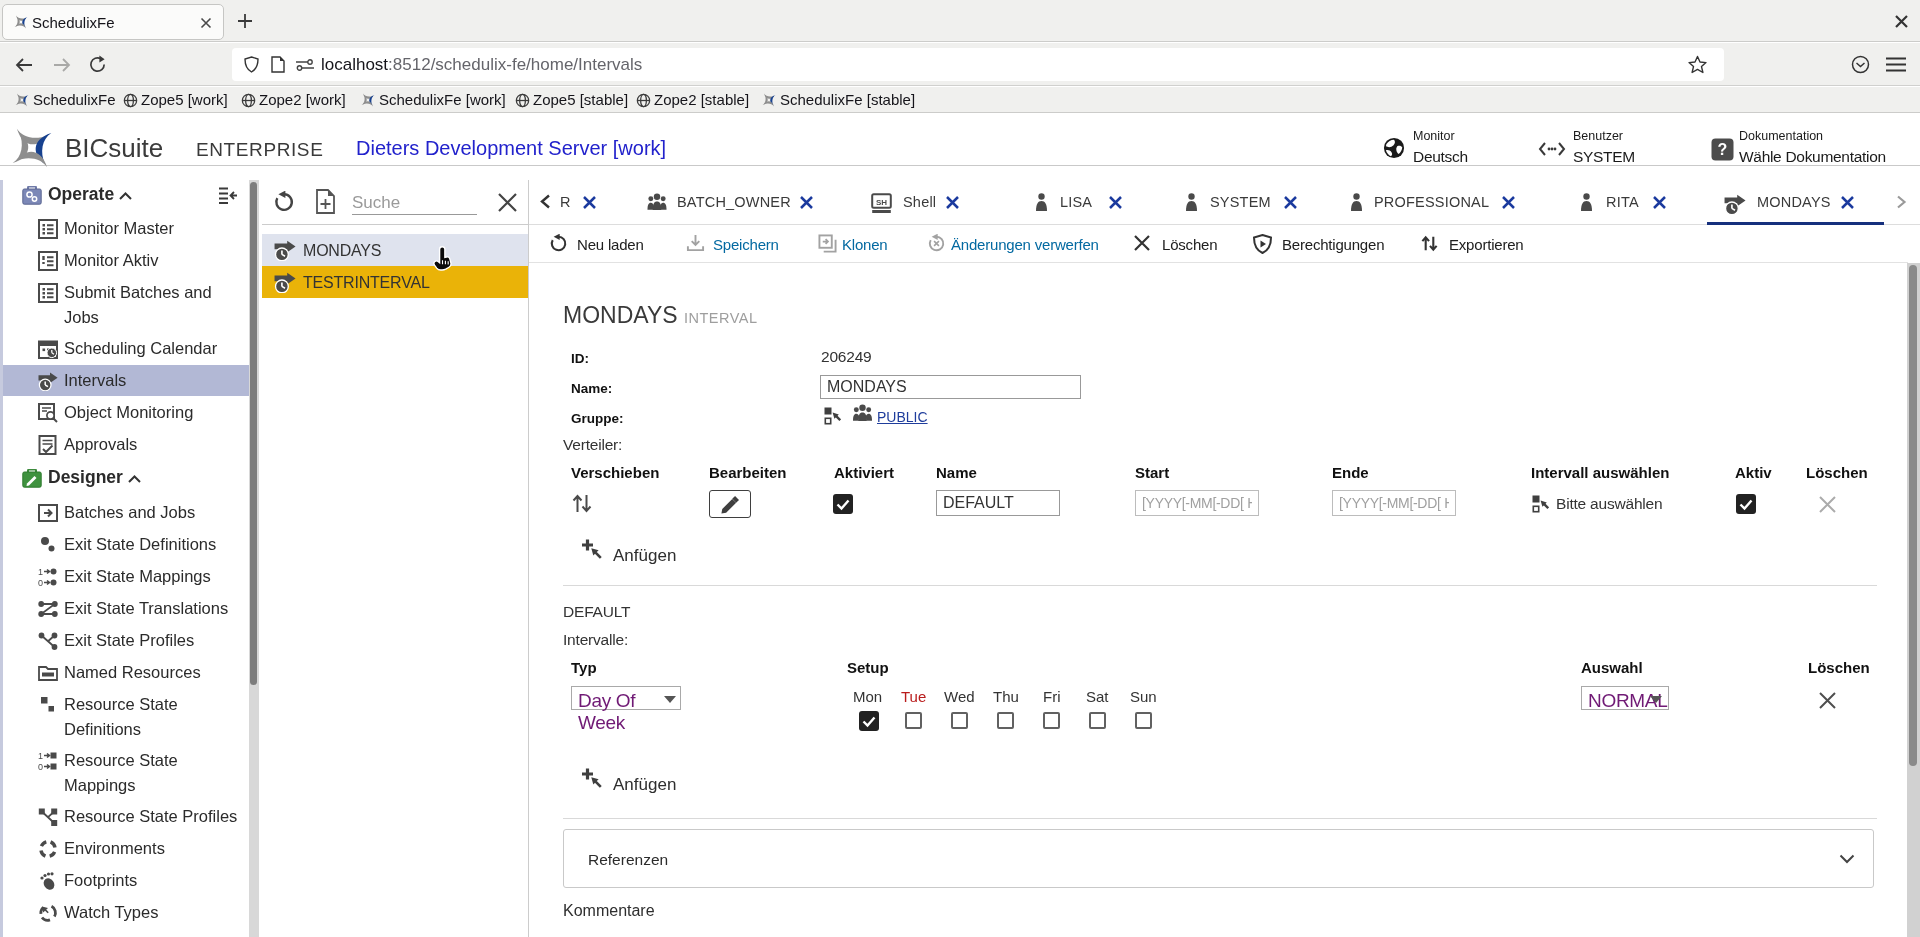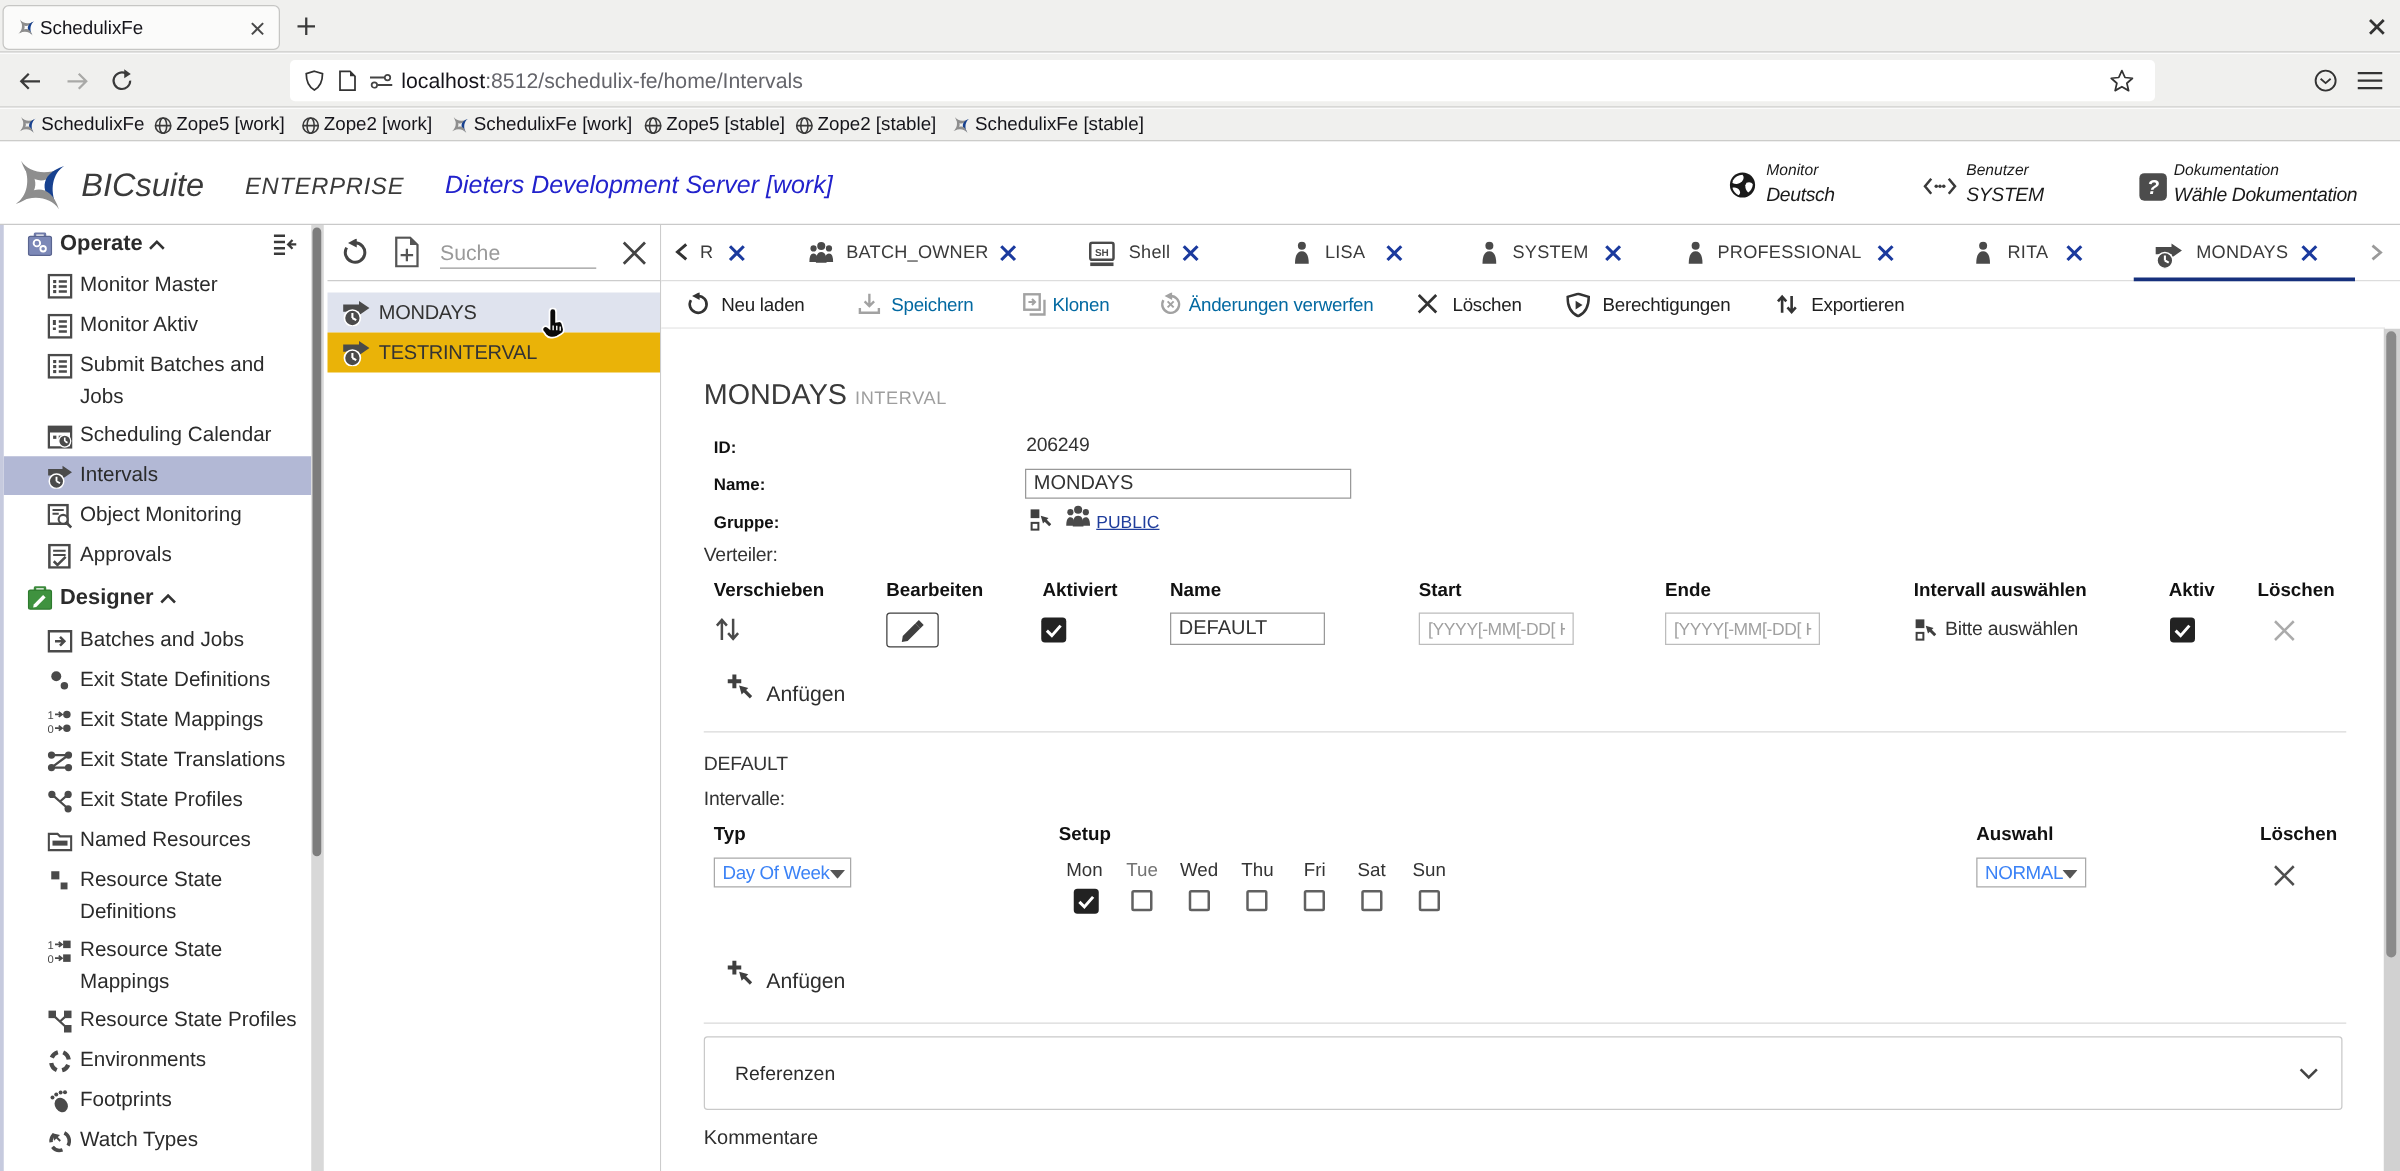--- a/index.html
+++ b/index.html
@@ -17,21 +17,21 @@
 #navbar { position:absolute; left:0; top:43px; width:1920px; height:43px; background:#f0f0ee; border-bottom:1px solid #d0d0ce; }
 #urlbar { position:absolute; left:232px; top:5px; width:1492px; height:33px; background:#ffffff; border-radius:4px; }
 #urltext { position:absolute; left:89px; top:7px; font-size:17px; color:#65656b; white-space:pre; }
 #urltext b { color:#15141a; font-weight:400; }
 #bookmarks { position:absolute; left:0; top:87px; width:1920px; height:26px; background:#f0f0ee; border-bottom:1px solid #ccccca; }
 .bm { position:absolute; top:4px; height:18px; font-size:15px; color:#15141a; white-space:nowrap; }
 .bm svg { position:absolute; left:0; top:2px; }
 .bm span { position:absolute; left:18px; top:0px; }
 
 
-#appheader { position:absolute; left:0; top:114px; width:1920px; height:66px; background:#fff; border-bottom:1px solid #c9c9c9;font-style:italic; }
+#appheader { position:absolute; left:0; top:114px; width:1920px; height:52px; background:#fff; border-bottom:1px solid #c9c9c9; }
 #logo { position:absolute; left:11px; top:13px; }
 #bicsuite { position:absolute; left:65px; top:19px; font-size:26px; color:#3b3b3b; }
 #enterprise { position:absolute; left:196px; top:25px; font-size:19px; color:#3a3a3a; letter-spacing:0.6px; }
 #servertitle { position:absolute; left:356px; top:23px; font-size:20px; color:#2222cc; }
 .hinfo { position:absolute; top:0; height:65px; }
 .hinfo .lab { position:absolute; font-size:12.5px; color:#1a1a1a; top:15px; }
 .hinfo .val { position:absolute; font-size:15.5px; letter-spacing:-0.3px; color:#1a1a1a; top:34px; }
 
 
 #sidebar { position:absolute; left:0; top:180px; width:249px; height:757px; background:#fff; }
@@ -75,21 +75,21 @@
 
 
 #content { position:absolute; left:529px; top:263px; width:1378px; height:674px; background:#fff; overflow:hidden; }
 #scrolltrack { position:absolute; left:1907px; top:263px; width:13px; height:674px; background:#d1d1d1; }
 #scrollthumb { position:absolute; left:1909px; top:265px; width:8px; height:501px; background:#8a8a8a; border-radius:4px; }
 .ct { position:absolute; white-space:nowrap; }
 label.flabel { font-weight:700; font-size:13.5px; color:#111; }
 .fval { font-size:15.5px; letter-spacing:-0.2px; color:#333; }
 .thead { font-weight:700; font-size:15px; color:#111; }
 input.box { position:absolute; border:1px solid #999; font-size:16px; color:#333; font-family:"Liberation Sans",sans-serif; padding:0 6px; }
-.selbox { position:absolute; border:1px solid #a9a9a9; background:#fff; font-size:15px; letter-spacing:-0.3px; color:#3b82f6; }
+.selbox { position:absolute; border:1px solid #a9a9a9; background:#fff; font-size:19px; letter-spacing:-0.3px; color:#701a75; }
 .selbox .sv { position:absolute; left:6px; top:3px; }
 .cb { position:absolute; width:20px; height:20px; background:#222; border-radius:3px; }
 .cbe { position:absolute; width:17px; height:17px; background:#fff; border:2px solid #616161; border-radius:2px; }
 </style>
 </head>
 <body>
 
 <div id="tabbar">
   <div id="tab1">
     <svg width="14" height="14" style="position:absolute;left:11px;top:10px" viewBox="0 0 100 100">
@@ -728,21 +728,21 @@
   <div class="ct thead" style="left:1279px;top:396px">Löschen</div>
 
   <div class="selbox" style="left:42px;top:423px;width:110px;height:24px">
       <span class="sv">Day Of Week</span>
       <svg class="abs" style="left:92px;top:9px" width="12" height="7" viewBox="0 0 12 7">
         <path d="M0 0 H12 L6 7 Z" fill="#555"></path>
       </svg>
     </div>
 
   <div class="ct" style="left:324px;top:425px;font-size:15px;color:#333">Mon</div>
-  <div class="ct" style="left:372px;top:425px;font-size:15px;color:#737373">Tue</div>
+  <div class="ct" style="left:372px;top:425px;font-size:15px;color:#b91c1c">Tue</div>
   <div class="ct" style="left:415px;top:425px;font-size:15px;color:#333">Wed</div>
   <div class="ct" style="left:464px;top:425px;font-size:15px;color:#333">Thu</div>
   <div class="ct" style="left:514px;top:425px;font-size:15px;color:#333">Fri</div>
   <div class="ct" style="left:557px;top:425px;font-size:15px;color:#333">Sat</div>
   <div class="ct" style="left:601px;top:425px;font-size:15px;color:#333">Sun</div>
 
   <div class="cb" style="left:330px;top:448px">
       <svg width="20" height="20" viewBox="0 0 20 20">
         <path d="M4.5 10.5 L8.5 14.5 L15.5 6.5" stroke="#fff" stroke-width="2.4" fill="none"></path>
       </svg>

